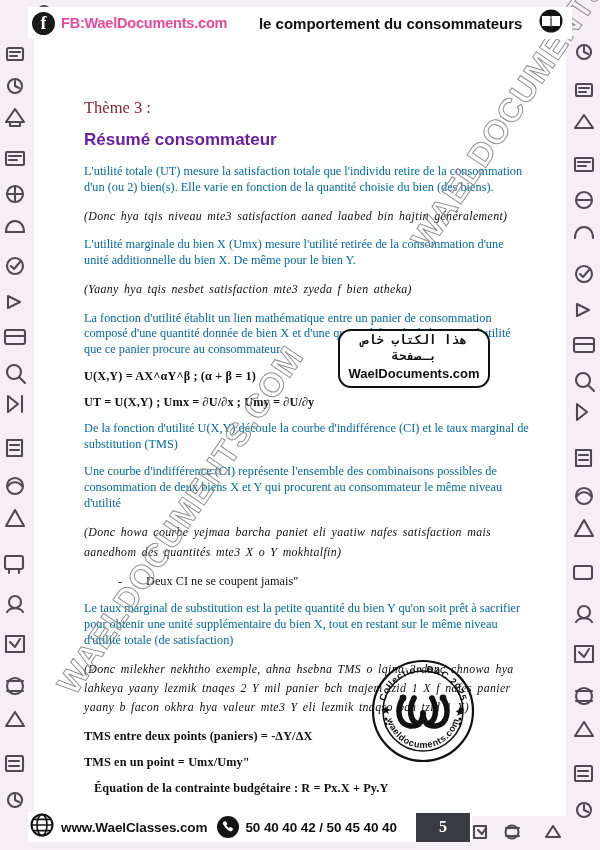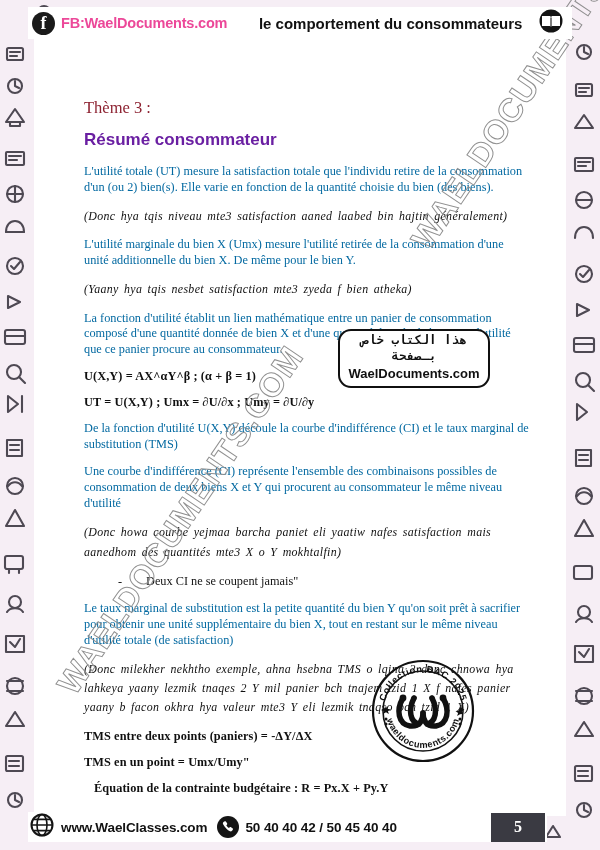--- a/index.html
+++ b/index.html
@@ -103,21 +103,21 @@
     white-space: nowrap;
     padding-left: 22px;
   }
   .book-icon { flex: 0 0 auto; margin-left: 4px; margin-right: 2px; }
 
   
   .footer-bar {
     position: absolute;
     left: 28px;
     bottom: 8px;
-    width: 519px;
+    width: 444px;
     height: 30px;
     background: #ffffff;
     z-index: 6;
     display: flex;
     align-items: center;
     box-sizing: border-box;
     padding: 0 2px;
   }
   .globe-icon { flex: 0 0 auto; margin-right: 7px; }
   .footer-site {

